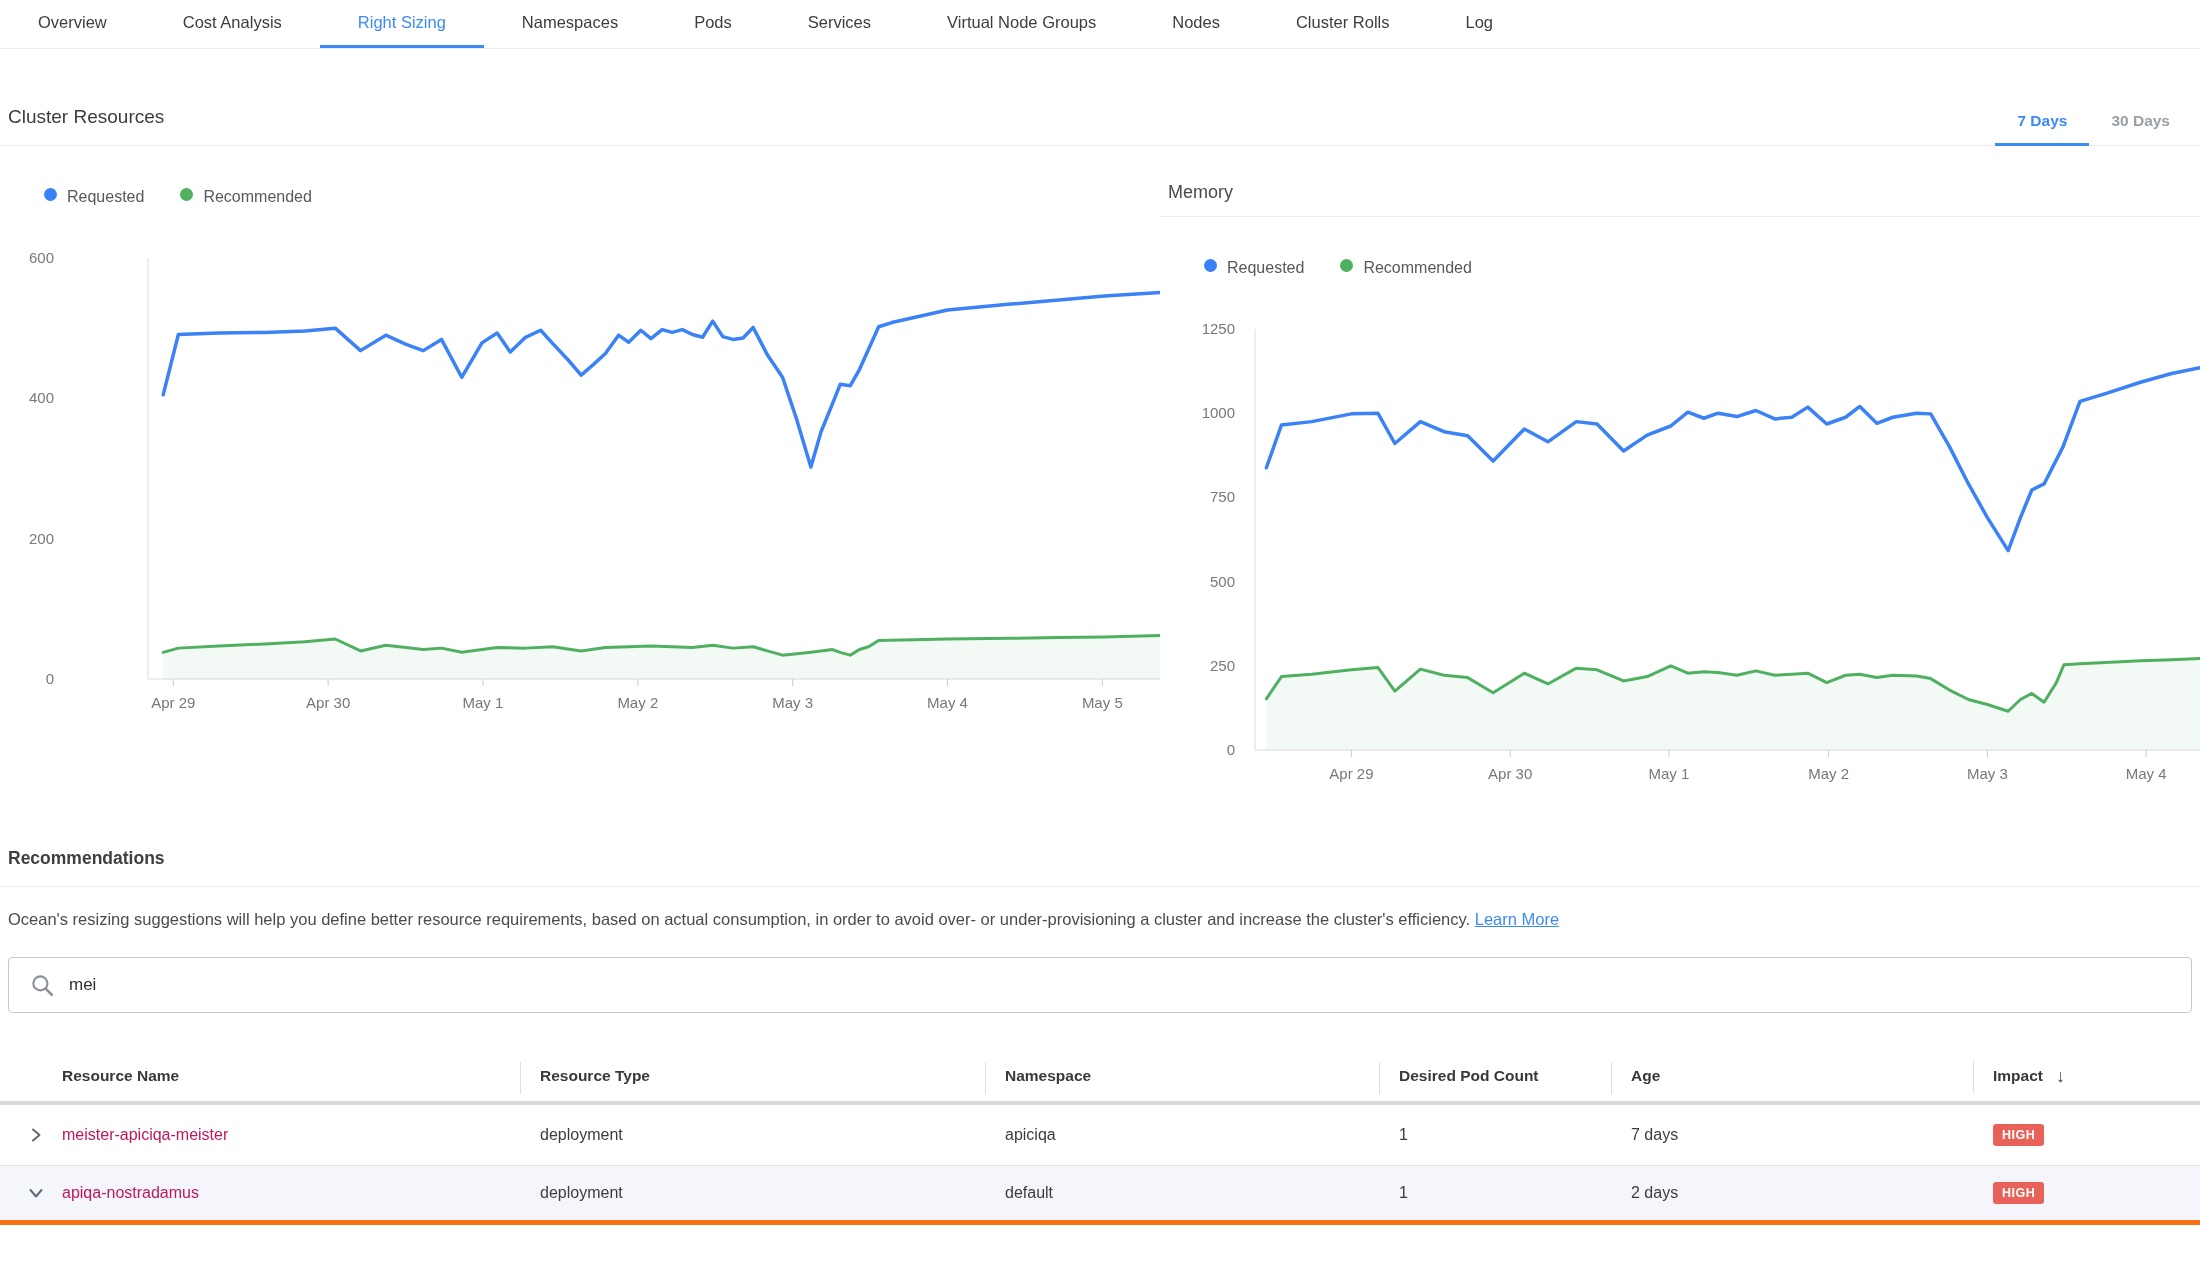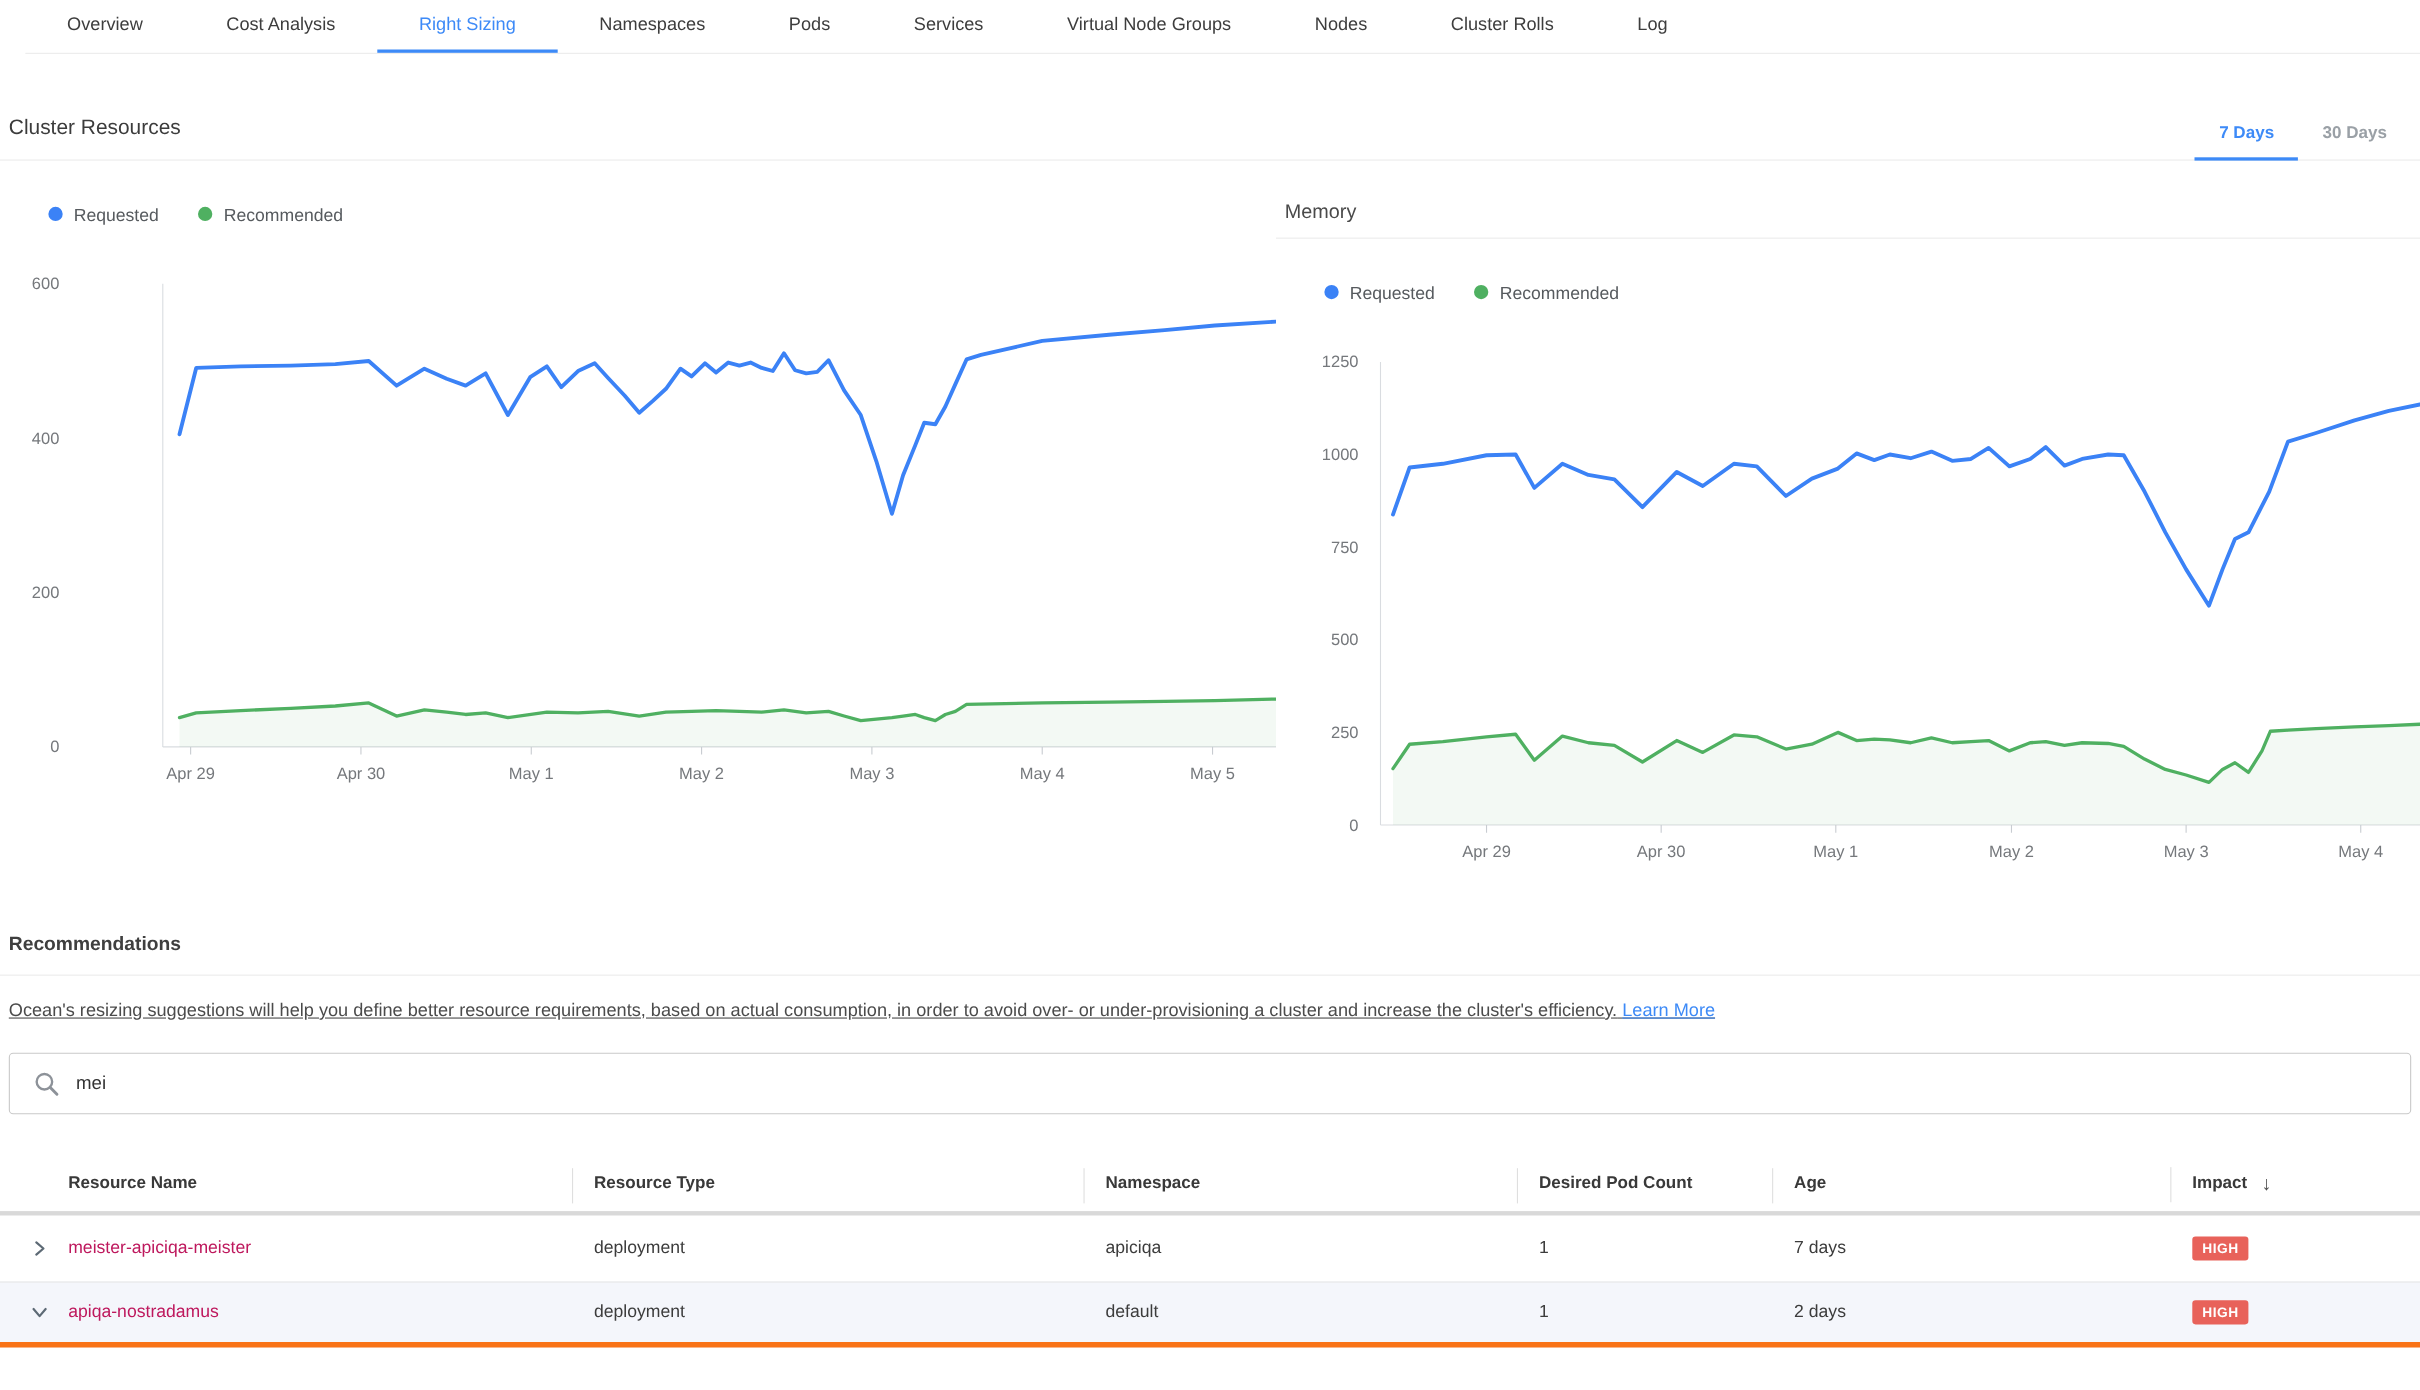--- a/index.html
+++ b/index.html
@@ -1,20 +1,20 @@
 <!DOCTYPE html>
 <html><head>
 <meta charset="utf-8">
 <style>
   * { margin:0; padding:0; box-sizing:border-box; }
   html,body { width:2200px; height:1264px; overflow:hidden; background:#fff;
     font-family:"Liberation Sans", sans-serif; color:#3c4043; }
 
   
-  .tabbar { display:flex; height:49px; border-bottom:1px solid #ececec; background:#fff;margin-left:23px; }
+  .tabbar { display:flex; height:49px; border-bottom:1px solid #ececec; background:#fff; }
   .tab { display:flex; align-items:center; padding:0 38px; font-size:16.5px; color:#3d3d3d;
     border-bottom:3px solid transparent; cursor:pointer; white-space:nowrap; }
   .tab.active { color:#3d8af7; border-bottom-color:#3d8af7; }
 
   
   .section-header { display:flex; justify-content:space-between; align-items:flex-end;
     border-bottom:1px solid #ececec; padding-left:8px; }
   .sh-title { font-size:19px; color:#3c3c3c; padding:57px 0 17px 0; }
   .range-toggle { display:flex; margin-right:8px; }
   .range { font-size:15.5px; font-weight:bold; padding:0 22px 13px 22px;
@@ -32,21 +32,21 @@
   .legend { display:flex; align-items:center; margin:40px 0 0 44px; height:22px; }
   .legend-item { display:flex; align-items:flex-start; margin-right:36px; font-size:16px; color:#565a5e; }
   .dot { width:13px; height:13px; border-radius:50%; margin-right:10px; display:inline-block; }
   .chart-svg { display:block; margin-top:4px; }
   .panel-cpu .chart-svg { margin-left:10px; }
   .axis-label { font-size:15px; fill:#75787c; }
 
   
   .reco-title { font-size:17.5px; font-weight:bold; color:#3f3f3f; padding:50px 0 0 8px; }
   .reco-divider { border-top:1px solid #ececec; margin-top:17px; }
-  .reco-desc { font-size:16.5px; color:#4b4b4b; padding:23px 0 0 8px;text-decoration:underline; }
+  .reco-desc { font-size:16.5px; color:#4b4b4b; padding:23px 0 0 8px; }
   .learn-more { color:#3d8af7; text-decoration:underline; cursor:pointer; }
 
   
   .searchbox { display:flex; align-items:center; margin:28px 8px 0 8px; height:56px;
     border:1px solid #c9c9c9; border-radius:4px; padding-left:20px; background:#fff; }
   .search-icon { flex:none; margin-right:14px; }
   .search-input { border:none; outline:none; flex:1; font-size:17px; color:#333;
     font-family:"Liberation Sans", sans-serif; background:transparent; }
 
   

